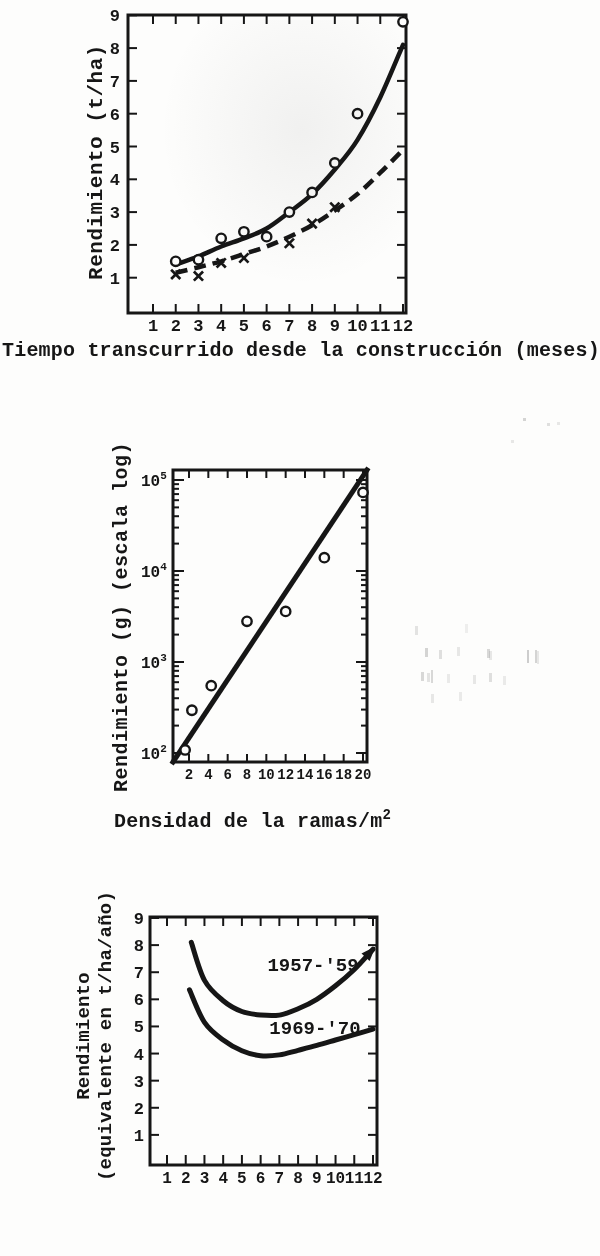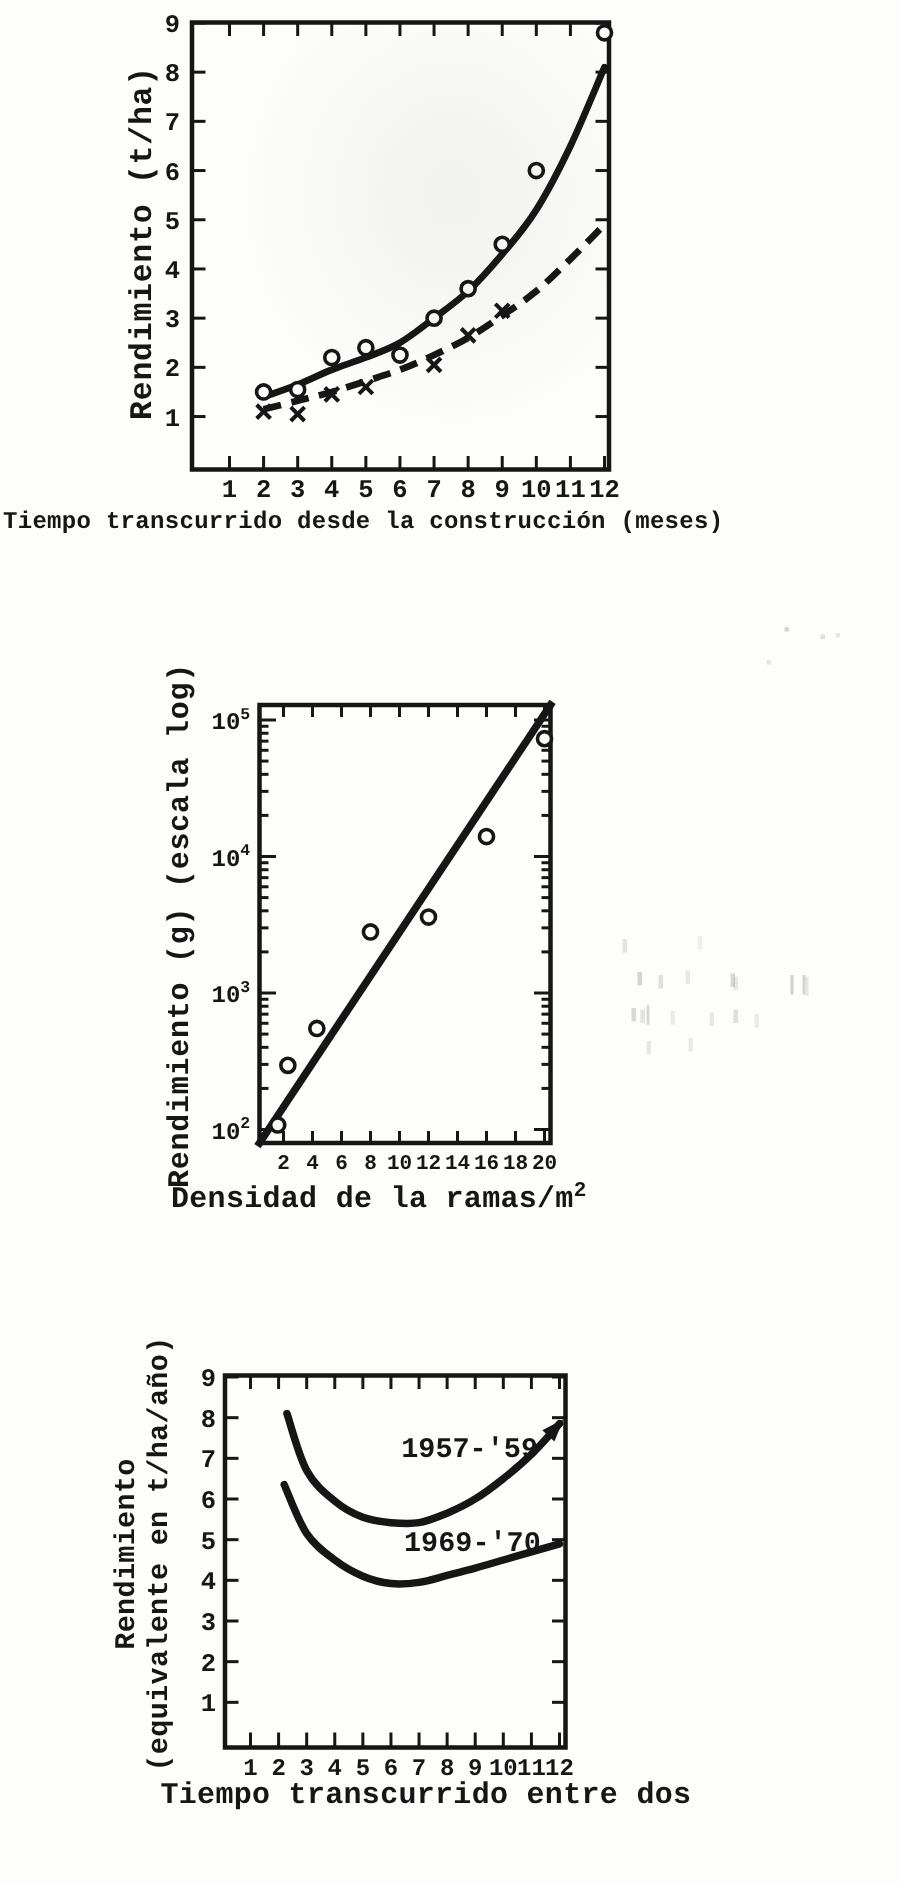--- a/index.html
+++ b/index.html
@@ -16,22 +16,22 @@
   #chart3{top:900px;}
   .ylabel{
     position:absolute;white-space:nowrap;font-weight:700;
     transform:translate(-50%,-50%) rotate(-90deg);
     letter-spacing:.5px;
   }
   .ylabel-1{left:96px;top:162px;font-size:21px;}
   .ylabel-2{left:121px;top:617px;font-size:20px;}
   .ylabel-3{left:95px;top:1036px;font-size:19px;line-height:22px;text-align:center;letter-spacing:.2px;}
   .caption{position:absolute;font-weight:700;white-space:nowrap;letter-spacing:.2px;}
-  .caption-1{left:2px;top:339px;font-size:16px;}
-  .caption-2{left:114px;top:786px;font-size:20px;}
+  .caption-1{left:2px;top:339px;font-size:20px;}
+  .caption-2{left:114px;top:807px;font-size:20px;}
   .caption-2 sup{font-size:14px;}
   .caption-3{left:107px;top:1186px;font-size:20px;line-height:24px;}
   .mottle{
     position:absolute;left:140px;top:20px;width:262px;height:288px;
     background:radial-gradient(ellipse at 62% 38%, rgba(40,40,40,.06), rgba(40,40,40,0) 62%);
     pointer-events:none;
   }
   .artifact{position:absolute;pointer-events:none;}
   #art-specks{
     left:523px;top:418px;width:3px;height:3px;background:rgba(70,70,70,.22);
@@ -332,21 +332,20 @@
         <line x1="150" y1="918" x2="159" y2="918" stroke="#161616" stroke-width="2"></line>
         <line x1="377" y1="918" x2="368" y2="918" stroke="#161616" stroke-width="2"></line>
         <text x="144" y="924" font-size="17" font-weight="700" text-anchor="end" fill="#161616" font-family="&quot;Liberation Mono&quot;,&quot;DejaVu Sans Mono&quot;,monospace">9</text>
         <path d="M191.3,942.4C193.5,948.7 199.1,970.6 204.5,980.4C209.8,990.1 216.9,995.5 223.2,1000.7C229.4,1005.9 235.7,1009.1 241.9,1011.5C248.2,1013.9 254.4,1014.5 260.6,1015.1C266.9,1015.6 273.1,1016.1 279.4,1015.1C285.6,1014.0 291.8,1011.4 298.1,1008.8C304.3,1006.2 310.6,1003.2 316.8,999.3C323.1,995.5 329.3,990.7 335.5,985.8C341.8,980.8 348.0,975.6 354.3,969.5C360.5,963.4 369.9,952.6 373.0,949.2" fill="none" stroke="#161616" stroke-width="5" stroke-linecap="round"></path>
         <polygon points="375.70984058883465,946.235539856891 369.59351552192413,960.9949628698643 361.50236123948537,953.5429012505689" fill="#161616"></polygon>
         <text x="313.0727272727273" y="971.4444444444445" font-size="19" font-weight="700" text-anchor="middle" fill="#161616" font-family="&quot;Liberation Mono&quot;,&quot;DejaVu Sans Mono&quot;,monospace">1957-'59</text>
         <path d="M189.5,989.8C192.0,995.3 198.8,1014.0 204.5,1022.4C210.1,1030.7 216.9,1035.3 223.2,1040.0C229.4,1044.7 235.7,1048.2 241.9,1050.8C248.2,1053.5 254.4,1055.0 260.6,1055.7C266.9,1056.4 273.1,1055.8 279.4,1054.9C285.6,1054.0 291.8,1051.9 298.1,1050.3C304.3,1048.7 310.6,1047.1 316.8,1045.4C323.1,1043.7 329.3,1041.8 335.5,1040.0C341.8,1038.2 348.0,1036.4 354.3,1034.6C360.5,1032.8 369.9,1030.1 373.0,1029.2" fill="none" stroke="#161616" stroke-width="5" stroke-linecap="round"></path>
         <text x="314.94545454545454" y="1033.8" font-size="19" font-weight="700" text-anchor="middle" fill="#161616" font-family="&quot;Liberation Mono&quot;,&quot;DejaVu Sans Mono&quot;,monospace">1969-'70</text>
       </svg>
     <figcaption class="caption caption-3">
-      <div>Tiempo transcurrido entre dos</div>
     </figcaption>
   </figure>
 
   <div class="artifact" id="art-specks"></div>
   <div class="artifact" id="art-noise"></div>
   <div class="artifact" id="art-bars"></div>
 
 </div>
 
 </body></html>

